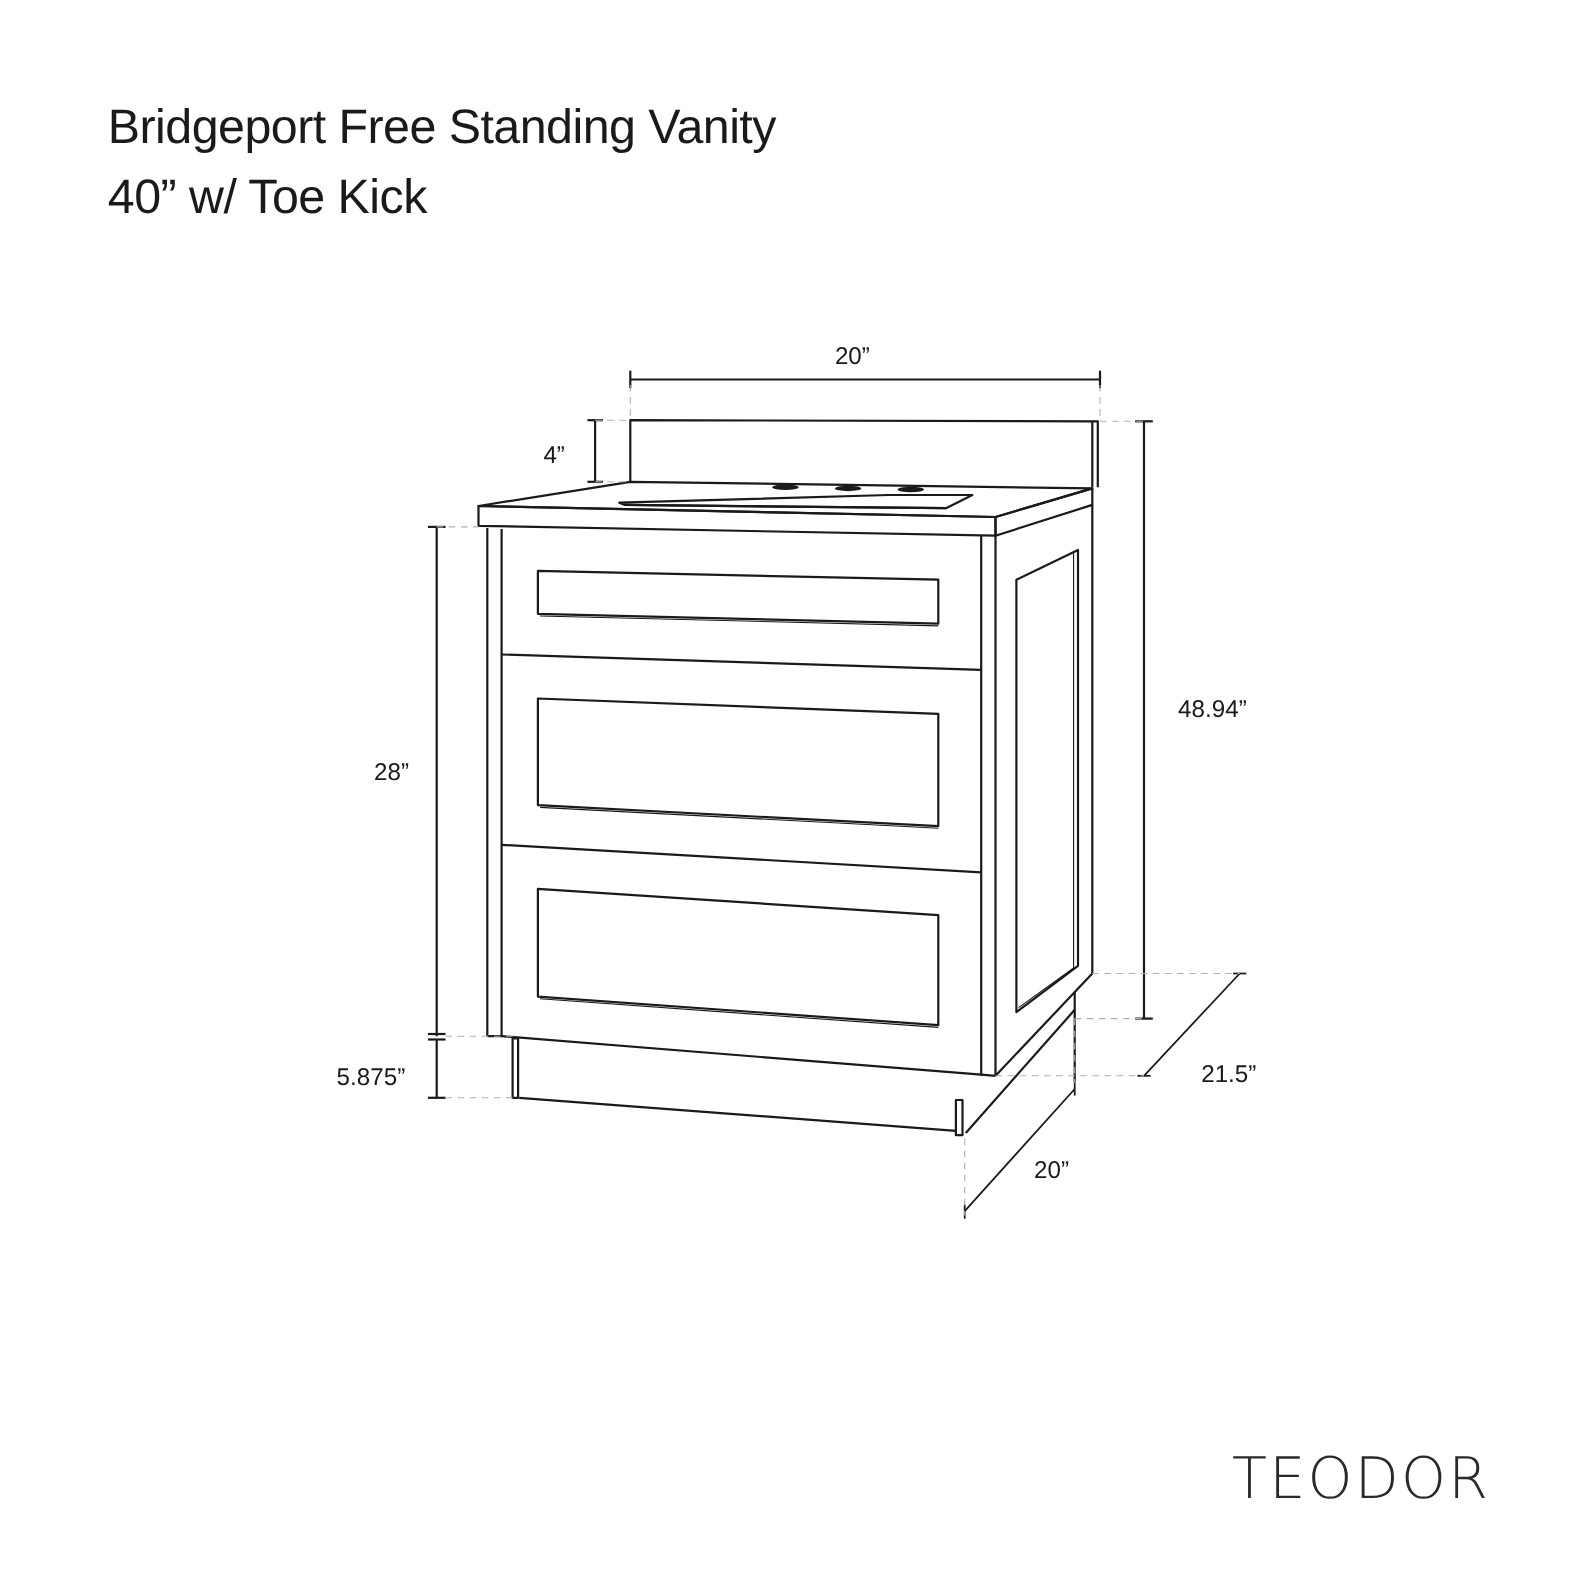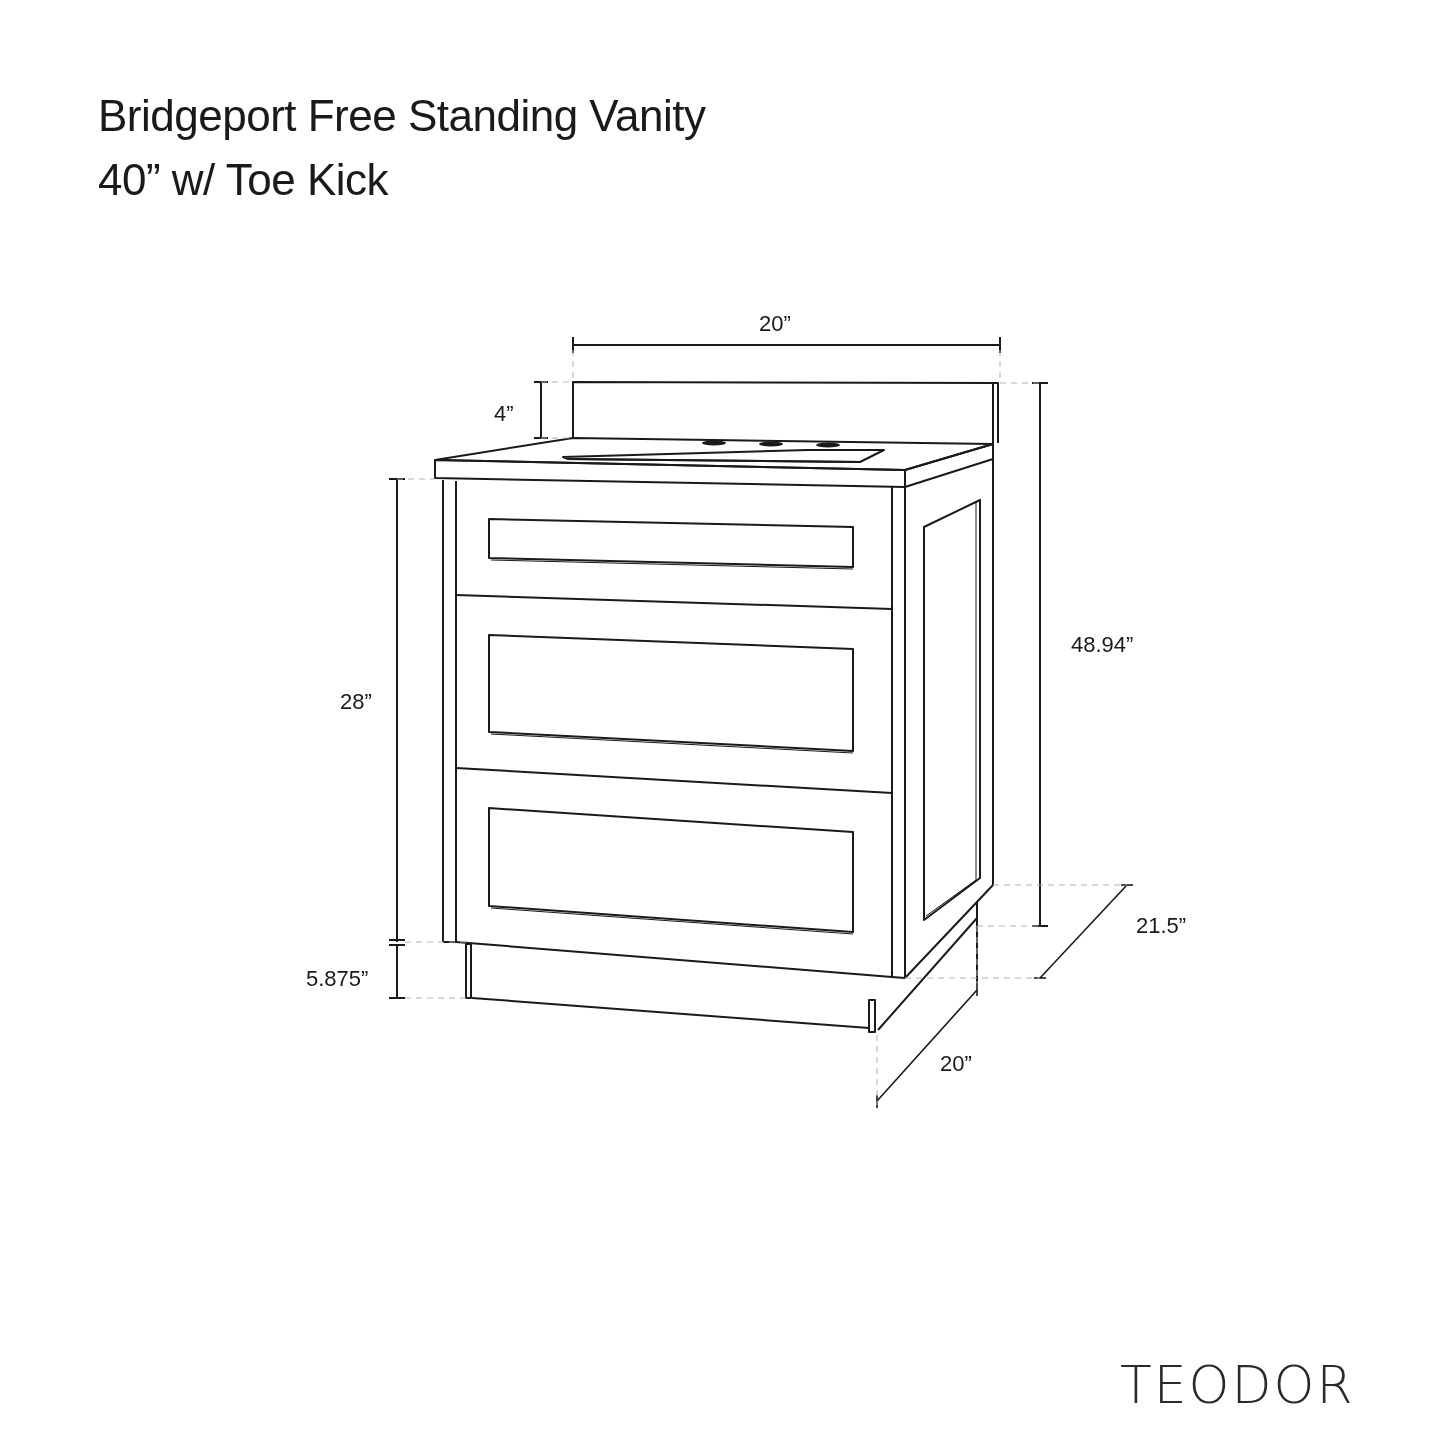--- a/index.html
+++ b/index.html
@@ -5,21 +5,21 @@
   html, body { margin:0; padding:0; background:#ffffff; }
   body { width:1445px; height:1445px; position:relative; overflow:hidden;
          font-family:"Liberation Sans", sans-serif; color:#1a1a1a; }
   .title { position:absolute; left:98px; font-size:44px; font-weight:400;
            letter-spacing:-0.5px; line-height:1; white-space:nowrap; color:#1a1a1a;text-align:center; }
   #title1 { top:94px; }
   #title2 { top:158px; }
   svg.drawing { position:absolute; left:0; top:0; }
   .dim { position:absolute; font-size:22px; color:#1a1a1a; white-space:nowrap; line-height:1; }
   .brand { position:absolute; left:1120px; top:1315px; font-size:52px; font-weight:300;
-           letter-spacing:2px; color:#2a2a2a; font-family:"DejaVu Sans", sans-serif;margin-top:40px;
+           letter-spacing:2px; color:#2a2a2a; font-family:"DejaVu Sans", sans-serif;
            -webkit-text-stroke:0; }
 </style>
 </head>
 <body>
 
 <div id="title1" class="title">Bridgeport Free Standing Vanity</div>
 <div id="title2" class="title">40” w/ Toe Kick</div>
 
 <svg class="drawing" width="1445" height="1445" viewBox="0 0 1445 1445">
   <g fill="none" stroke="#1a1a1a" stroke-width="2" stroke-linejoin="round">
@@ -143,16 +143,16 @@
     <line x1="877" y1="1035" x2="877" y2="1105"></line>
     <line x1="977" y1="926" x2="977" y2="984"></line>
   </g>
 </svg>
 
 <div class="dim" style="left:759px; top:313px;">20”</div>
 <div class="dim" style="left:494px; top:403px;">4”</div>
 <div class="dim" style="left:340px; top:691px;">28”</div>
 <div class="dim" style="left:306px; top:968px;">5.875”</div>
 <div class="dim" style="left:1071px; top:634px;">48.94”</div>
-<div class="dim" style="left:1092px; top:915px;margin-left:44px;">21.5”</div>
+<div class="dim" style="left:1092px; top:966px;">21.5”</div>
 <div class="dim" style="left:940px; top:1053px;">20”</div>
 
 <div class="brand">TEODOR</div>
 
 </body></html>

